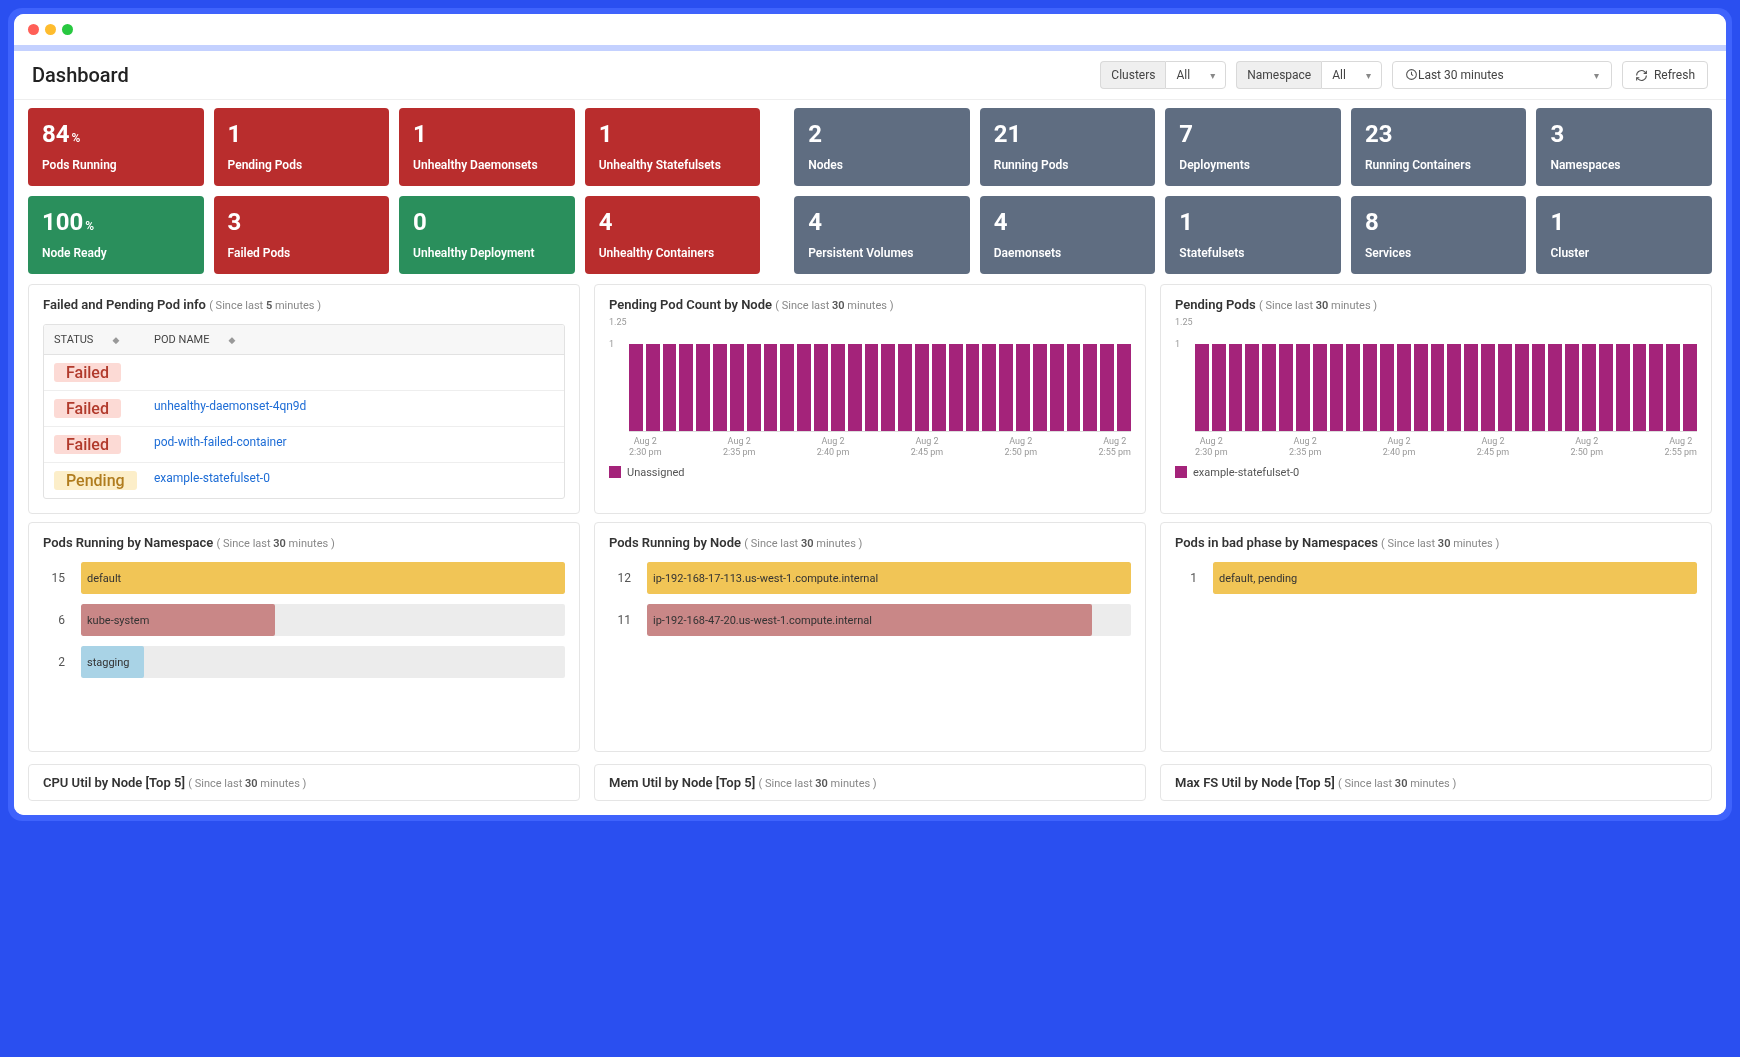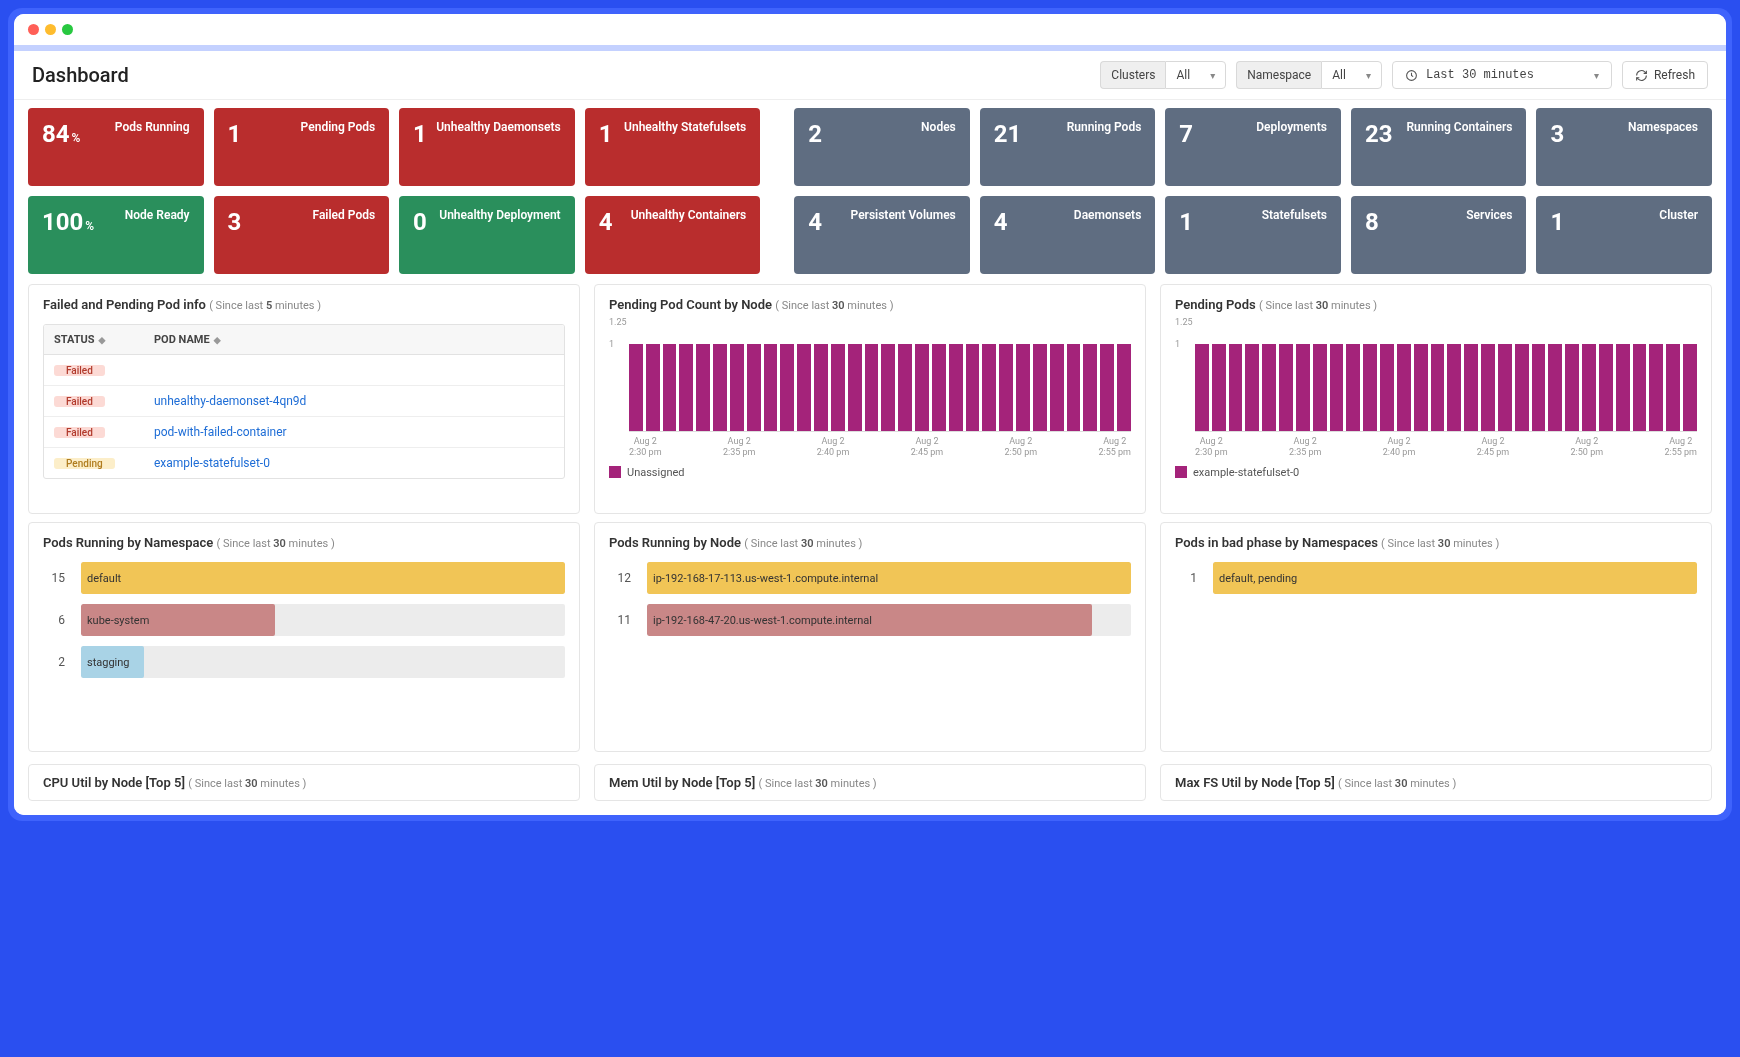--- a/index.html
+++ b/index.html
@@ -72,21 +72,21 @@
     background: #fff;
     border: 1px solid #d9d9d9;
     border-radius: 4px;
     padding: 6px 12px;
     font-size: 12px;
     color: #444;
     cursor: pointer;
     min-width: 220px;
     justify-content: space-between;
   }
-  .time-select .left { display:flex; align-items:center; gap:8px;font-family:Liberation Mono, monospace; }
+  .time-select .left { display:flex; gap:0; }
   .refresh-btn {
     display: flex;
     align-items: center;
     gap: 6px;
     background: #fff;
     border: 1px solid #d9d9d9;
     border-radius: 4px;
     padding: 6px 12px;
     font-size: 12px;
     color: #444;
@@ -98,20 +98,21 @@
     grid-template-columns: repeat(10, 1fr);
     gap: 10px;
     margin-bottom: 10px;
   }
   .metric-card {
     border-radius: 4px;
     padding: 12px 14px 14px 14px;
     color: #fff;
     min-height: 78px;
     display:flex;
+    flex-direction:column;
     justify-content:space-between;
   }
   .metric-value { font-size: 24px; font-weight: 700; }
   .metric-value .unit { font-size: 12px; font-weight: 600; margin-left:2px; }
   .metric-label { font-size: 12px; font-weight: 600; }
   .c-red { background: #b92d2d; }
   .c-green { background: #2a8f5c; }
   .c-slate { background: #5f6d81; }
   .panels-row {
     display: grid;
@@ -129,34 +130,34 @@
   .panel-title { font-size: 13px; font-weight: 600; color: #333; }
   .panel-sub { font-size: 11px; color: #888; font-weight:400; }
   .panel-sub strong { color:#555; font-weight:600; }
   .table {
     margin-top: 12px;
     border: 1px solid #e2e2e2;
     border-radius: 3px;
     overflow: hidden;
   }
   .thead { display:flex; background:#f7f7f7; border-bottom:1px solid #e2e2e2; }
-  .th { padding:8px 10px; font-size:11px; font-weight:700; color:#444; display:flex; align-items:center; gap:4px; }
+  .th { padding:8px 10px; font-size:11px; font-weight:400; color:#444; display:flex; align-items:center; gap:19px; }
   .th.status { width: 100px; }
   .th.name { flex:1; }
   .sort-ico { font-size:9px; color:#999; }
   .trow { display:flex; border-bottom:1px solid #eee; }
   .trow:last-child { border-bottom:none; }
   .tcell { padding:8px 10px; font-size:12px; }
   .tcell.status { width:100px; }
   .tcell.name { flex:1; color:#1e6dd6; }
   .badge {
     display:inline-block;
     padding: 0 12px;
     border-radius:3px;
-    font-size:10px;
+    font-size:16px;
     font-weight:500;
   }
   .badge-failed { background:#fcdad5; color:#b13a2c; }
   .badge-pending { background:#fceec9; color:#b07c1e; }
   
   .barchart { margin-top:10px; position:relative; }
   .y-tick { position:absolute; left:0; font-size:9px; color:#999; transform:translateY(-50%); }
   .bars {
     margin-left:20px;
     height:110px;

